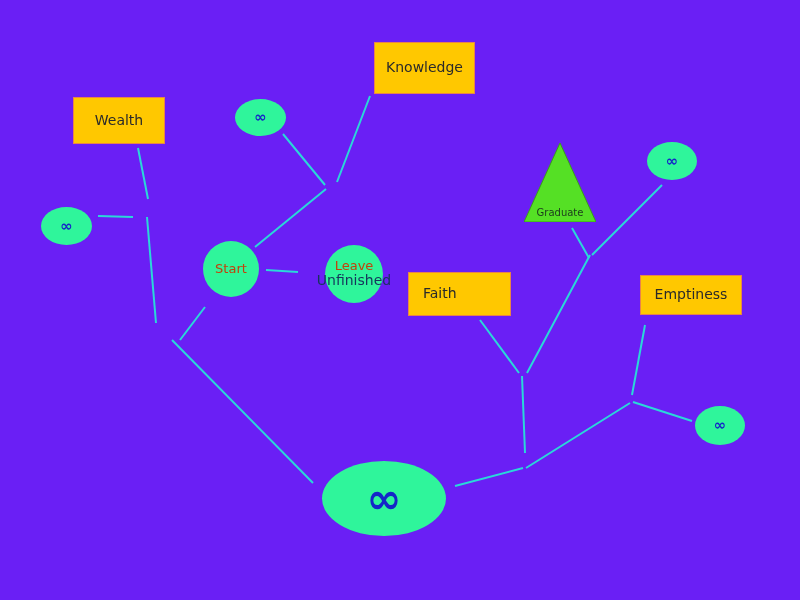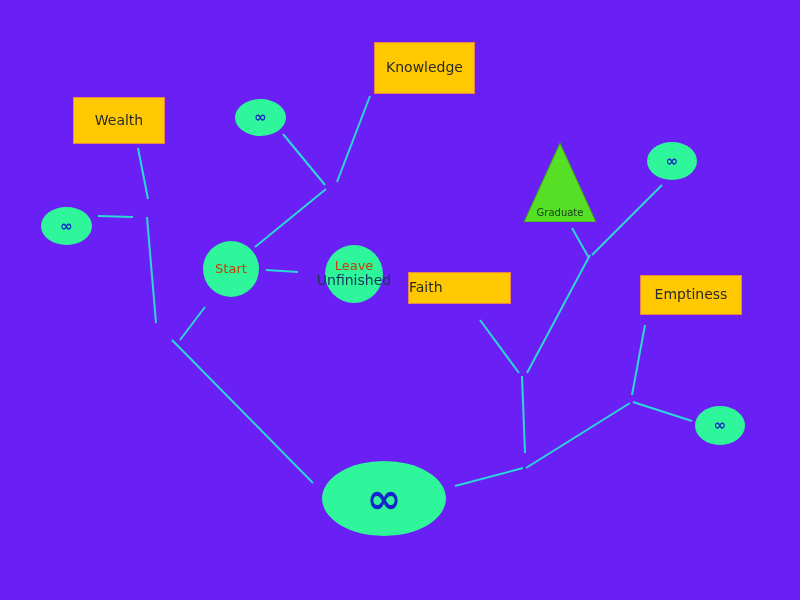--- a/index.html
+++ b/index.html
@@ -124,21 +124,21 @@
       <div class="node node-box" style="left: 374px; top: 42px; width: 101px; height: 52px;">
         <div class="node-label-stack">
           <span class="node-label">Knowledge</span>
         </div>
       </div>
       <div class="node node-box" style="left: 73px; top: 97px; width: 92px; height: 47px;">
         <div class="node-label-stack">
           <span class="node-label">Wealth</span>
         </div>
       </div>
-      <div class="node node-box" style="left: 408px; top: 272px; width: 103px; height: 32px; justify-content: flex-start; ">
+      <div class="node node-box" style="left: 408px; top: 272px; width: 103px; height: 44px; justify-content: flex-start; padding-left: 14px;">
         <div class="node-label-stack">
           <span class="node-label">Faith</span>
         </div>
       </div>
       <div class="node node-box" style="left: 640px; top: 275px; width: 102px; height: 40px;">
         <div class="node-label-stack">
           <span class="node-label">Emptiness</span>
         </div>
       </div>
       <div class="node" style="left: 524px; top: 143px; width: 72px; height: 79px;">

